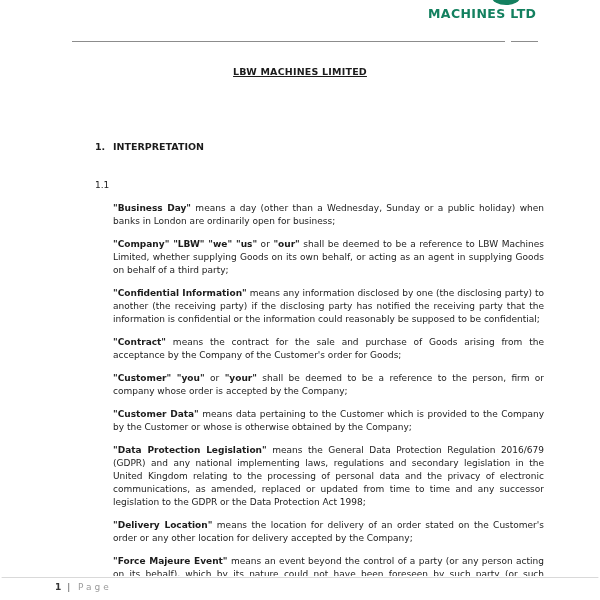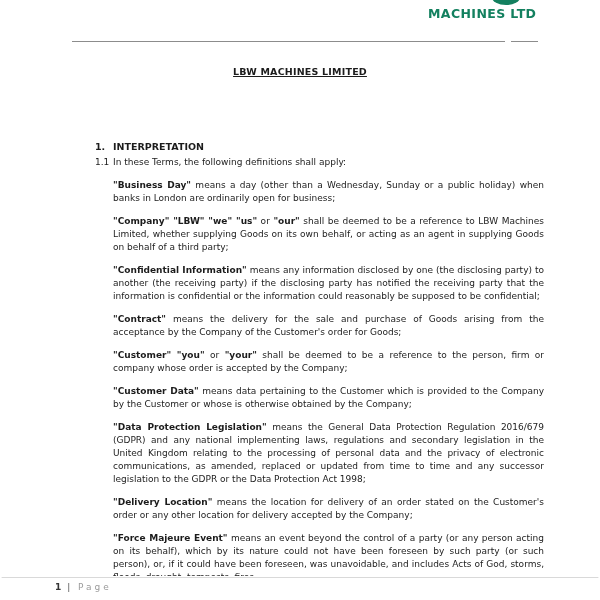--- a/index.html
+++ b/index.html
@@ -57,21 +57,21 @@
     left: 95px;
     width: 449px;
     height: 436px;
     overflow: hidden;
     font-size: 9px;
     line-height: 13px;
   }
   .row { display: flex; }
   .num { width: 18px; flex: none; }
   .heading-row { font-weight: bold; font-size: 9.5px; }
-  .clause-row { margin-top: 3px; }
+  .clause-row { margin-top: 26px; }
   .defs { margin-left: 18px; }
   .def { margin: 10px 0 0 0; text-align: justify; }
   .def .b { font-weight: bold; }
   
   .footer-rule {
     position: absolute;
     top: 577px;
     left: 0;
     right: 0;
     border-top: 1px solid #d9d9d9;
@@ -101,27 +101,26 @@
 
   <div class="title">LBW MACHINES LIMITED</div>
 
   <div class="body">
     <div class="row heading-row">
       <span class="num">1.</span>
       <span>INTERPRETATION</span>
     </div>
     <div class="row clause-row">
       <span class="num">1.1</span>
-      <span>In these Terms, the following definitions shall apply:</span>
     </div>
     <div class="defs">
         <p class="def"><span class="b">"Business Day"</span><span> means a day (other than a Wednesday, Sunday or a public holiday) when banks in London are ordinarily open for business;</span></p>
         <p class="def"><span class="b">"Company" "LBW" "we" "us"</span><span> or </span><span class="b">"our"</span><span> shall be deemed to be a reference to LBW Machines Limited, whether supplying Goods on its own behalf, or acting as an agent in supplying Goods on behalf of a third party;</span></p>
         <p class="def"><span class="b">"Confidential Information"</span><span> means any information disclosed by one (the disclosing party) to another (the receiving party) if the disclosing party has notified the receiving party that the information is confidential or the information could reasonably be supposed to be confidential;</span></p>
-        <p class="def"><span class="b">"Contract"</span><span> means the delivery for the sale and purchase of Goods arising from the acceptance by the Company of the Customer's order for Goods;</span></p>
+        <p class="def"><span class="b">"Contract"</span><span> means the contract for the sale and purchase of Goods arising from the acceptance by the Company of the Customer's order for Goods;</span></p>
         <p class="def"><span class="b">"Customer" "you"</span><span> or </span><span class="b">"your"</span><span> shall be deemed to be a reference to the person, firm or company whose order is accepted by the Company;</span></p>
         <p class="def"><span class="b">"Customer Data"</span><span> means data pertaining to the Customer which is provided to the Company by the Customer or whose is otherwise obtained by the Company;</span></p>
         <p class="def"><span class="b">"Data Protection Legislation"</span><span> means the General Data Protection Regulation 2016/679 (GDPR) and any national implementing laws, regulations and secondary legislation in the United Kingdom relating to the processing of personal data and the privacy of electronic communications, as amended, replaced or updated from time to time and any successor legislation to the GDPR or the Data Protection Act 1998;</span></p>
         <p class="def"><span class="b">"Delivery Location"</span><span> means the location for delivery of an order stated on the Customer's order or any other location for delivery accepted by the Company;</span></p>
         <p class="def"><span class="b">"Force Majeure Event"</span><span> means an event beyond the control of a party (or any person acting on its behalf), which by its nature could not have been foreseen by such party (or such person), or, if it could have been foreseen, was unavoidable, and includes Acts of God, storms, floods, drought, tempests, fires,</span></p>
       </div>
   </div>
 
   <div class="footer-rule"></div>
   <div class="footer">

